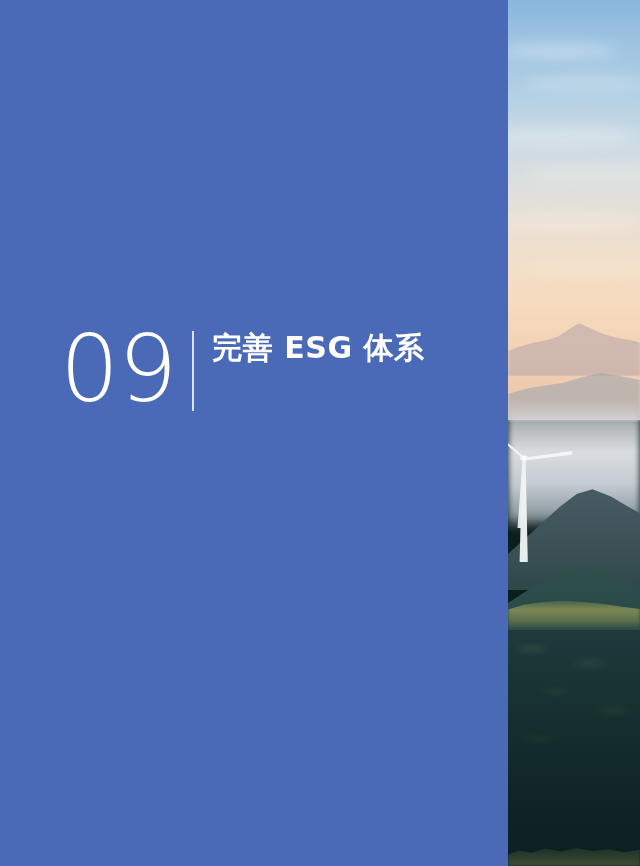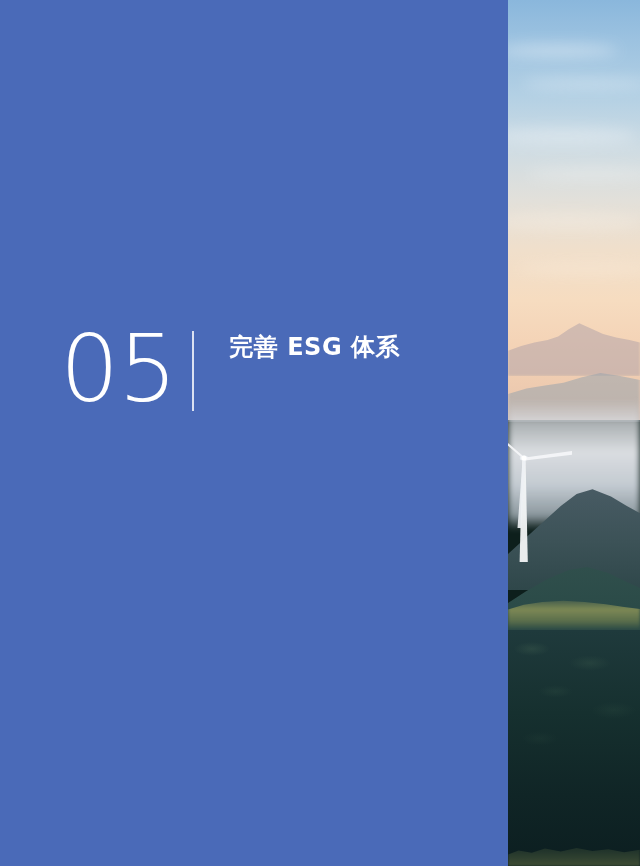--- a/index.html
+++ b/index.html
@@ -179,36 +179,35 @@
     flex:0 0 auto;
   }
   .headings {
     margin-left:18px;
     padding-top:1px;
   }
   .heading-line {
     display:block;
     color:#ffffff;
     font-family:"DejaVu Sans", "Liberation Sans", sans-serif;
-    font-size:24px;
+    font-size:30px;
     font-weight:700;
     line-height:41px;
     letter-spacing:.5px;
     white-space:nowrap;
-    margin-left:17px;
   }
 </style>
 </head>
 <body>
 
 <div id="slide">
 
   <div class="title-block">
 
-    <span class="big-number">05</span>
+    <span class="big-number">09</span>
 
     <div class="divider"></div>
 
     <div class="headings">
       <span class="heading-line">完善 ESG 体系</span>
     </div>
 
   </div>
 
   <div class="photo">

